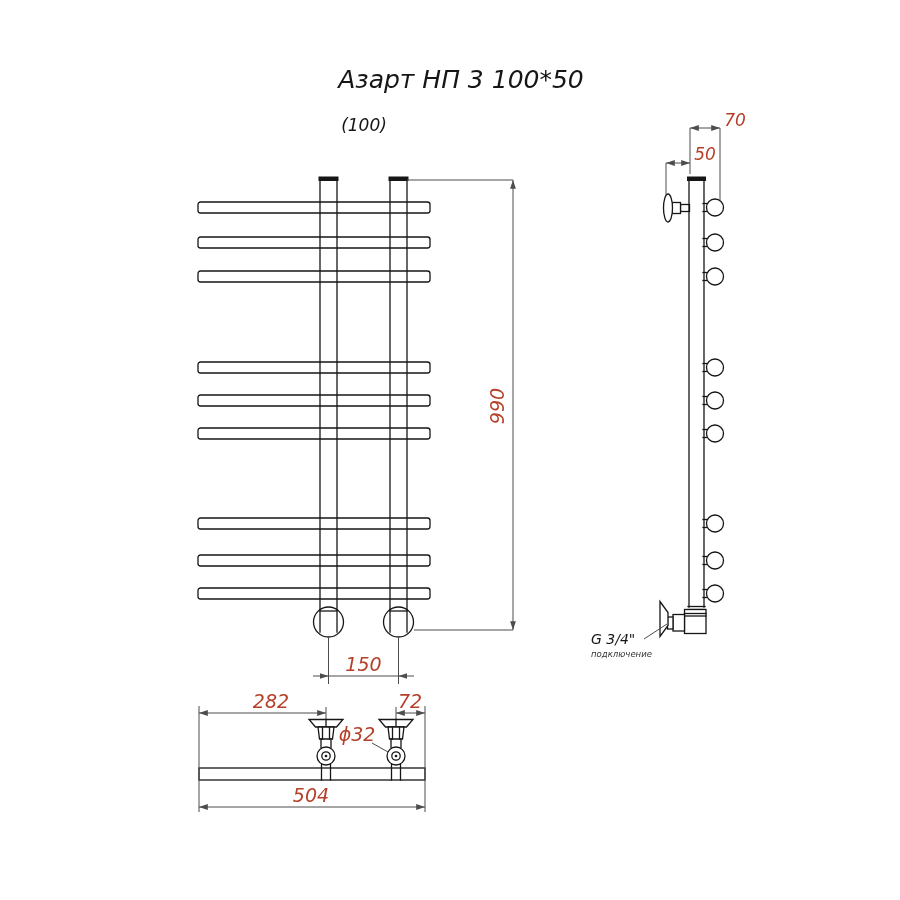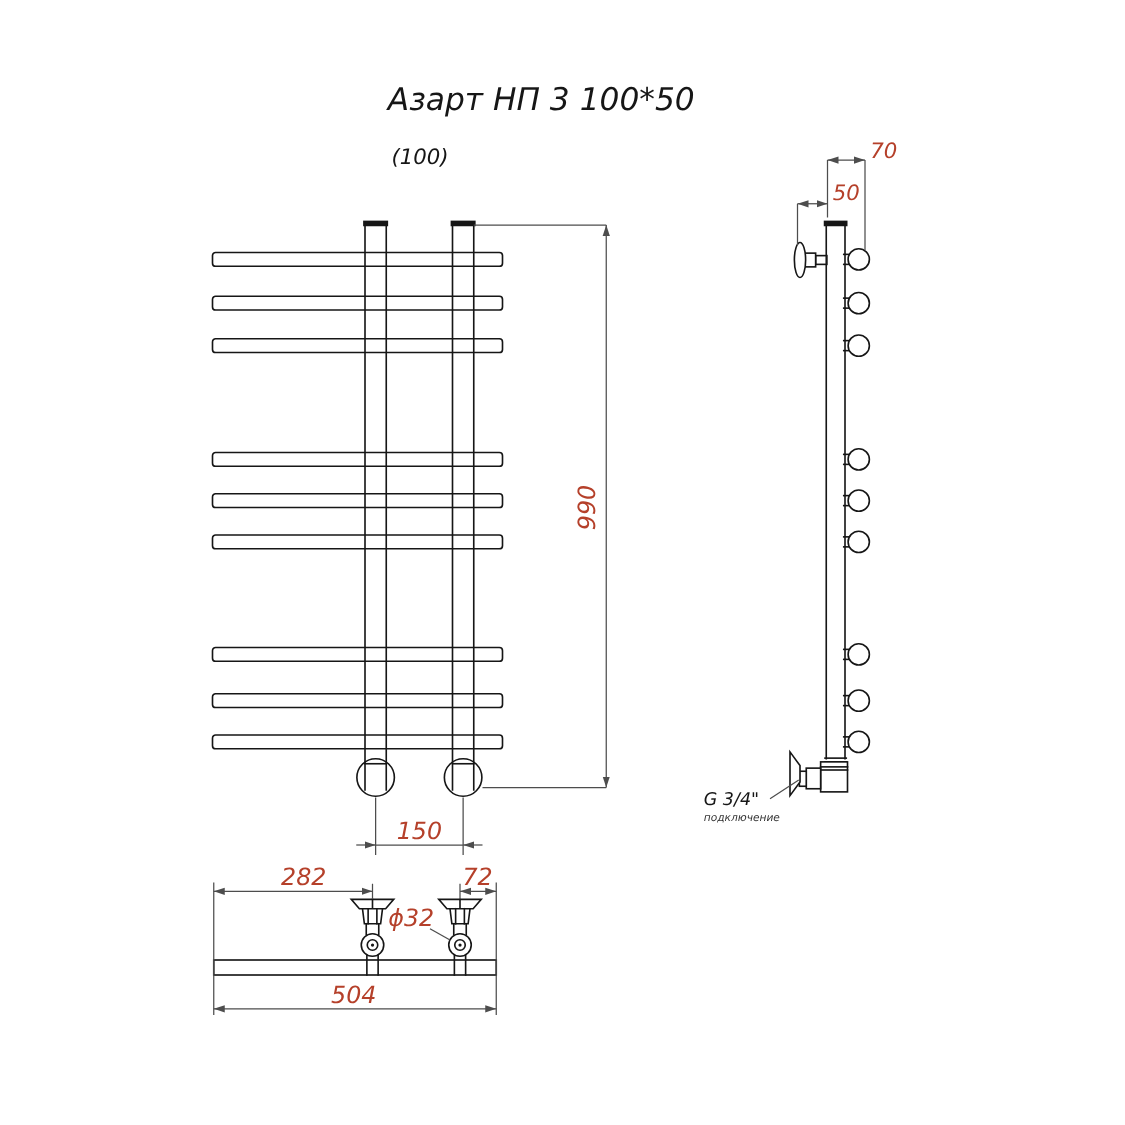--- a/index.html
+++ b/index.html
@@ -2,21 +2,21 @@
 <html style="--accent: #b5402a; --ink: #161616; --dim: #4d4d4d;"><head>
 <meta charset="utf-8">
 <style>
   :root{
     --accent:#b5402a;
     --ink:#161616;
     --dim:#4d4d4d;
   }
   html,body{margin:0;padding:0;background:#fff;}
   .page{width:831px;height:900px;background:#fff;position:relative;overflow:hidden;
-        font-family:"DejaVu Sans",sans-serif;}
+        font-family:"DejaVu Sans",sans-serif;padding-left:28px;}
   svg{display:block;}
   .ink{stroke:var(--ink);stroke-width:1.3;fill:none;stroke-linecap:square;}
   .ink-fill{stroke:var(--ink);stroke-width:1.3;fill:#fff;}
   .ink-solid{fill:var(--ink);stroke:none;}
   .dimline{stroke:var(--dim);stroke-width:1;fill:none;}
   .arrfill{fill:var(--dim);}
   .dim-text{fill:var(--accent);font-family:"DejaVu Sans",sans-serif;
             font-style:italic;font-size:19px;}
   .dim-text-sm{fill:var(--accent);font-family:"DejaVu Sans",sans-serif;
             font-style:italic;font-size:17px;}

